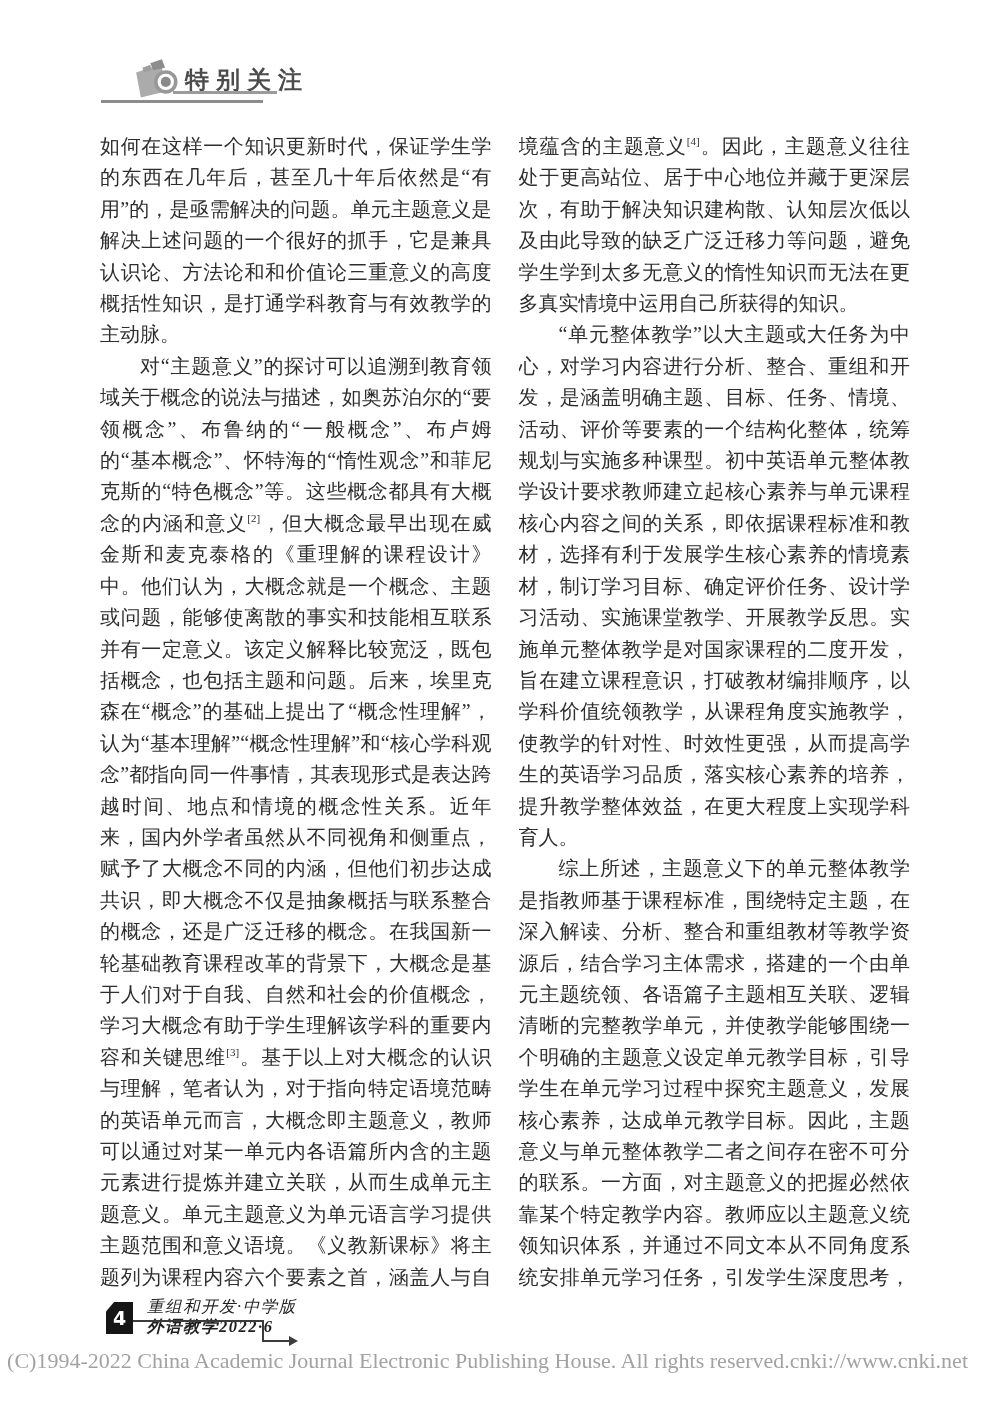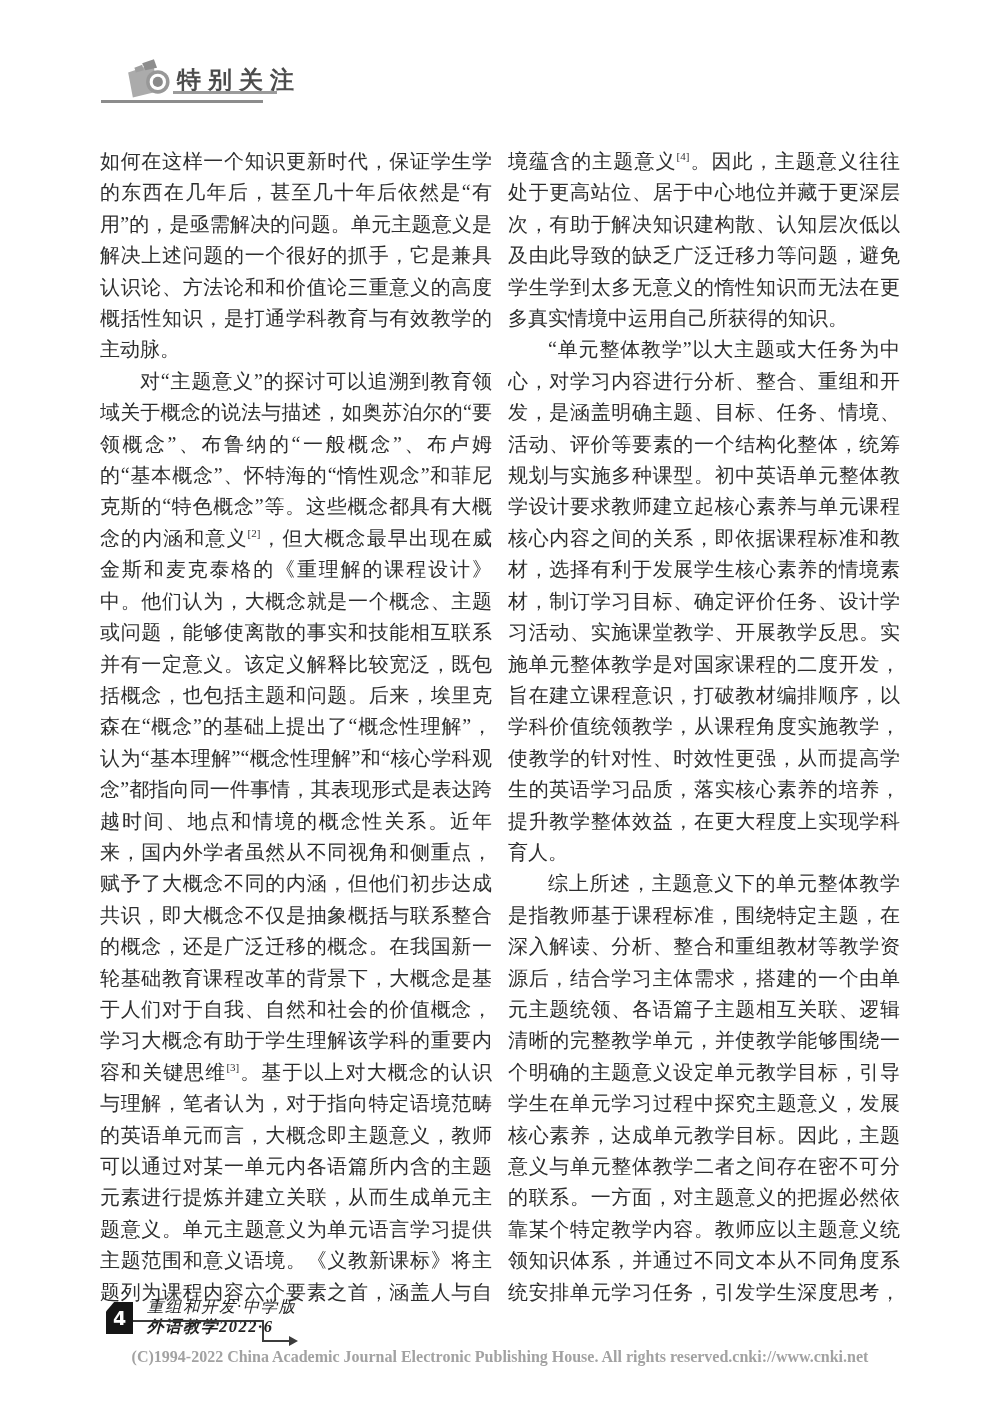--- a/index.html
+++ b/index.html
@@ -3,33 +3,33 @@
 <meta charset="utf-8">
 <style>
   html,body{margin:0;padding:0;}
   body{
     width:1000px;height:1406px;position:relative;
     background:#ffffff;
     font-family:"Liberation Serif","DejaVu Serif",serif;
     overflow:hidden;
   }
   
-  .header{position:absolute;left:95px;top:50px;width:260px;height:60px;}
+  .header{position:absolute;left:103px;top:50px;width:260px;height:60px;}
   .camera{position:absolute;left:30px;top:6px;}
   .header-title{
     position:absolute;left:82px;top:14px;
     font-family:"DejaVu Sans","Liberation Sans",sans-serif;
     font-size:24px;font-weight:bold;color:#4c4c4c;letter-spacing:7px;white-space:nowrap;
   }
   .hline-text{position:absolute;left:173px;top:91px;width:104px;height:3px;background:#9b9b9b;}
   .hline-long{position:absolute;left:101px;top:100px;width:162px;height:3px;background:#8c8c8c;}
   
   .columns{
-    position:absolute;left:100px;top:146px;width:810px;height:1162px;
-    display:flex;gap:16px;
+    position:absolute;left:100px;top:131px;width:810px;height:1162px;
+    display:flex;gap:27px;
   }
   .col{width:392px;height:100%;overflow:hidden;}
   p.para{
     margin:0;
     font-size:20px;line-height:31.4px;color:#2e2e2e;
     text-align:justify;text-justify:inter-ideograph;
     word-break:break-all;
   }
   p.indent{text-indent:2em;}
   p.para sup{font-size:11px;line-height:0;}
@@ -52,23 +52,23 @@
   .fl-h1{position:absolute;left:133px;top:1320px;width:130px;height:2px;background:#3c3c3c;}
   .fl-v{position:absolute;left:262px;top:1320px;width:2px;height:22px;background:#3c3c3c;}
   .fl-h2{position:absolute;left:262px;top:1340px;width:28px;height:2px;background:#3c3c3c;}
   .fl-arrow{
     position:absolute;left:289px;top:1336px;width:0;height:0;
     border-left:9px solid #3c3c3c;border-top:5px solid transparent;border-bottom:5px solid transparent;
   }
   
   .copyright{
     position:absolute;left:32px;top:1348px;width:936px;
-    display:flex;justify-content:center;align-items:baseline;
+    display:flex;justify-content:flex-end;align-items:baseline;
     font-family:"Liberation Serif","DejaVu Serif",serif;
-    font-size:16px;color:#a2a2a2;white-space:nowrap;font-weight:bold;
+    font-size:22px;color:#a2a2a2;white-space:nowrap;
   }
 </style>
 </head>
 <body>
 
 <div class="header">
   <span class="camera">
     <svg width="50" height="44" viewBox="0 0 64 54">
       <polygon points="4,20 36,9 43,44 10,52" fill="#ababab"></polygon>
       <polygon points="22,8 37,3 41,14 26,17" fill="#8d8d8d"></polygon>

